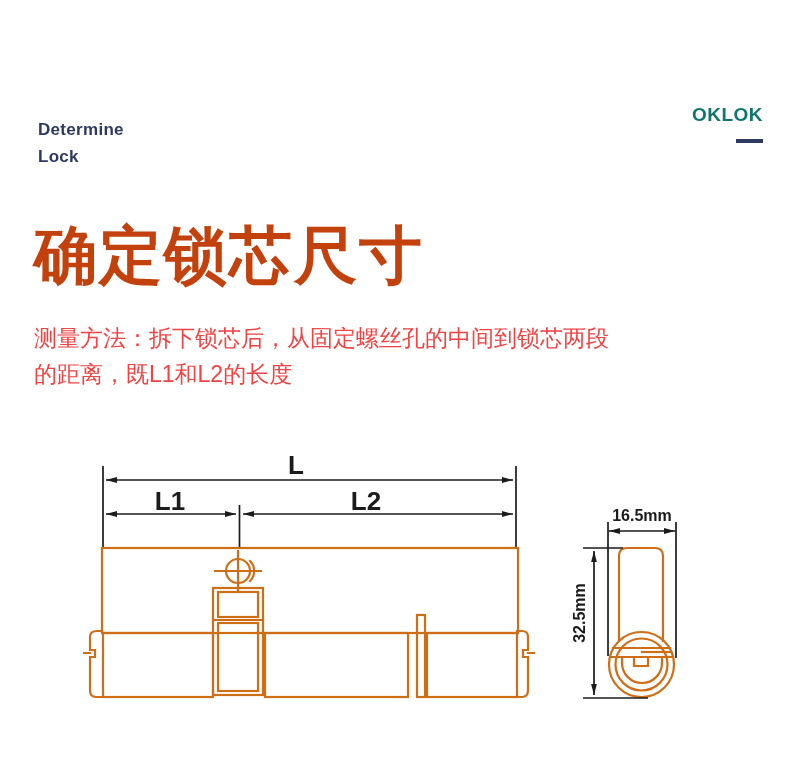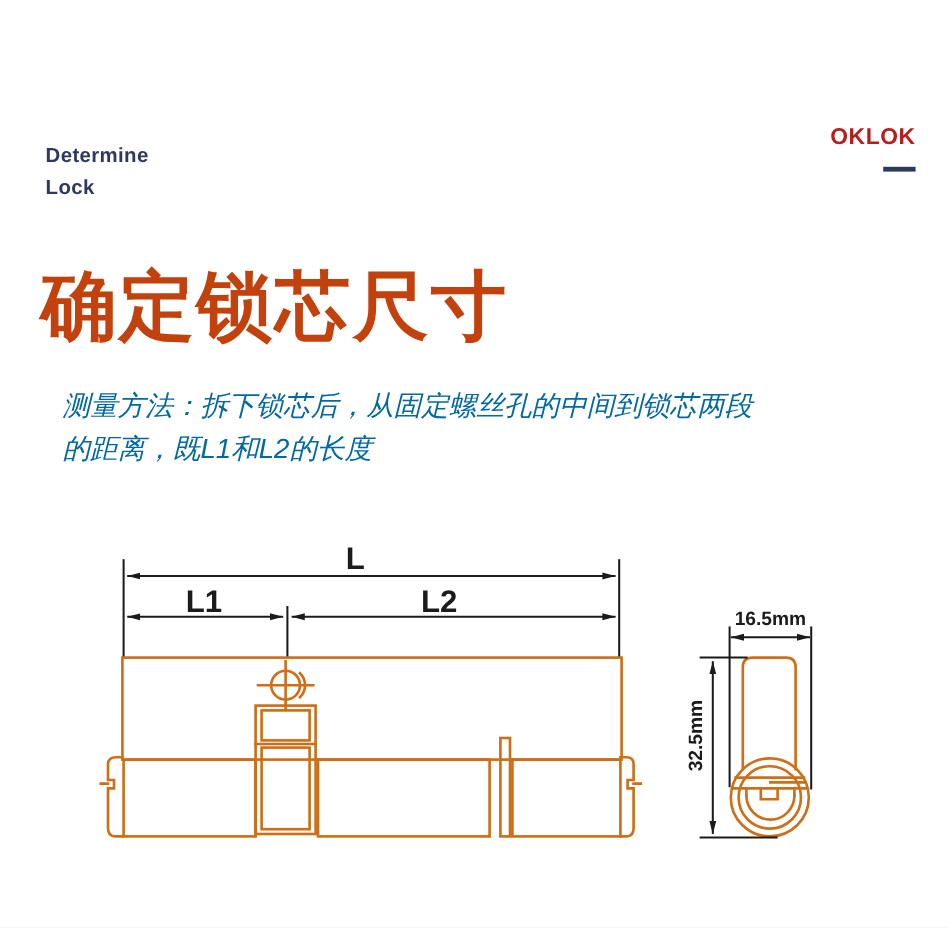--- a/index.html
+++ b/index.html
@@ -16,47 +16,46 @@
   .brand-left{
     left:38px;top:116px;
     color:#2e3962;
     font-size:17px;font-weight:bold;
     line-height:27px;
     letter-spacing:0.3px;
   }
   
   .brand-right{
     right:27px;top:104px;
-    color:#b91c1c;
+    color:#0f766e;
     font-size:19px;font-weight:bold;
     letter-spacing:0.5px;
     text-align:right;
   }
   .brand-underline{
     right:27px;top:139px;
     width:27px;height:4px;
     background:#2e3962;
   }
   
   .title{
     left:34px;top:213px;
     color:#c2410c;
     font-size:63px;
     font-weight:900;
     letter-spacing:2px;
     white-space:nowrap;
   }
   
   .desc{
-    left:52px;top:320px;
-    color:#0369a1;
+    left:34px;top:320px;
+    color:#ef4444;
     font-size:23px;
     line-height:36px;
     width:720px;
-    font-style:italic;
   }
   svg.diagram{left:0;top:0;}
   svg text{
     font-family:"Liberation Sans", sans-serif;
     font-weight:bold;
     fill:#1b1b1b;
   }
   .dim-label{font-size:26px;}
   .mm-label{font-size:16px;}
 </style>

